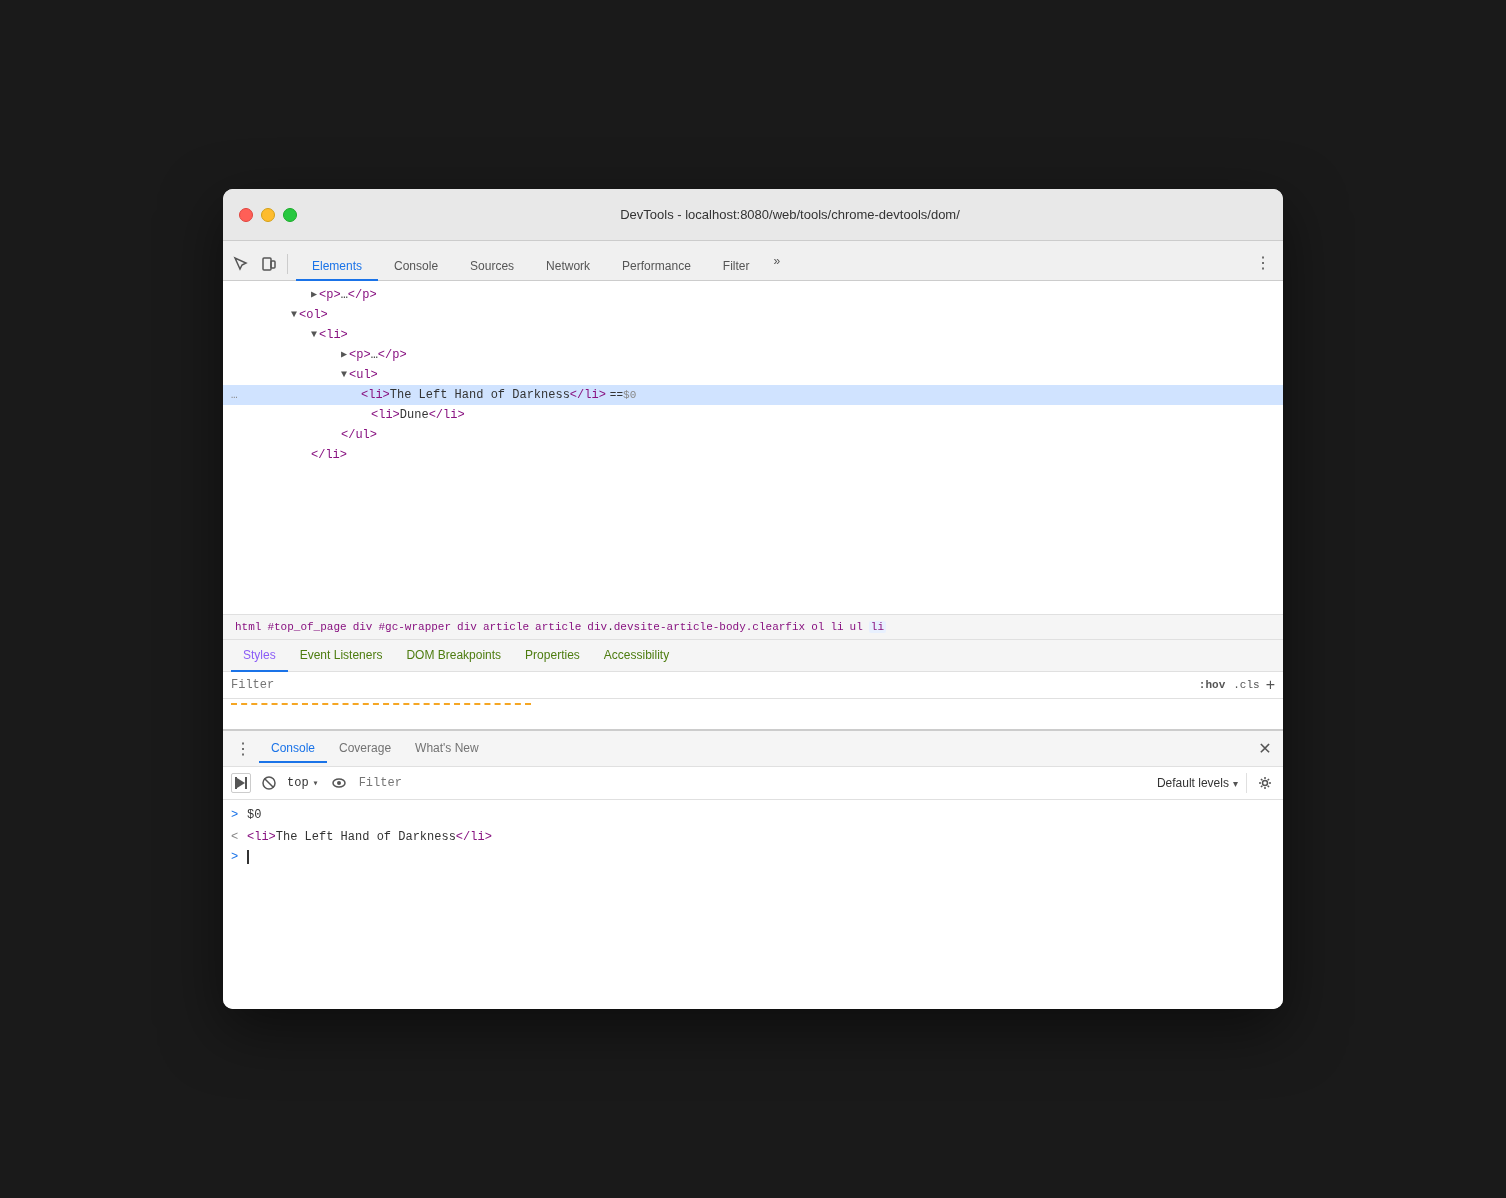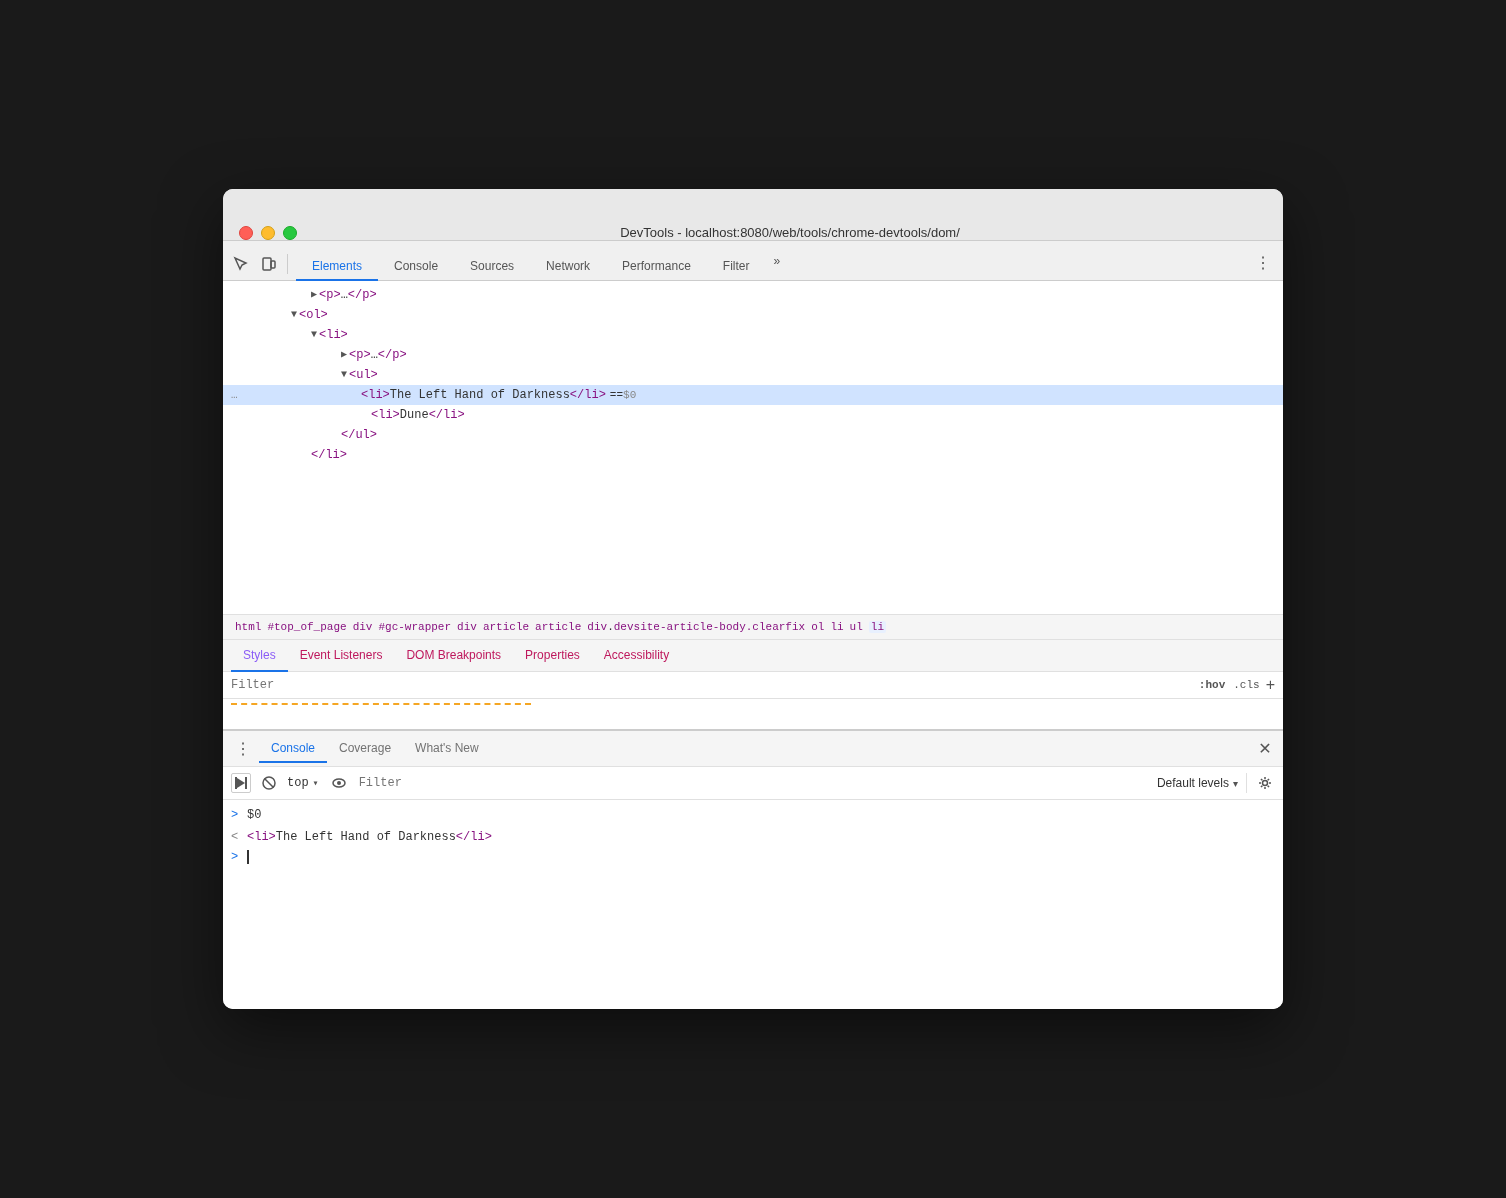--- a/index.html
+++ b/index.html
@@ -19,21 +19,21 @@
       box-shadow: 0 20px 60px rgba(0,0,0,0.5);
       overflow: hidden;
       display: flex;
       flex-direction: column;
     }
     
     .titlebar {
       background: #e8e8e8;
       height: 52px;
       display: flex;
-      align-items: flex-end;
+      align-items: center;
       padding: 0 16px;
       border-bottom: 1px solid #ccc;
       flex-shrink: 0;
     }
     .traffic-lights {
       display: flex;
       gap: 8px;
       margin-right: 16px;
     }
     .traffic-light {
@@ -171,21 +171,21 @@
     .bc-highlight { background: #e8f0fe; border-radius: 2px; padding: 0 2px; }
     .styles-tabs {
       display: flex;
       border-bottom: 1px solid #e0e0e0;
       background: #f5f5f5;
       padding: 0 8px;
     }
     .styles-tab {
       padding: 8px 12px;
       font-size: 12px;
-      color: #be185d;
+      color: #4d7c0f;
       cursor: pointer;
       border-bottom: 2px solid transparent;
       margin-bottom: -1px;
     }
     .styles-tab.active {
       color: #8b5cf6;
       border-bottom: 2px solid #1a73e8;
     }
     .filter-bar {
       display: flex;

